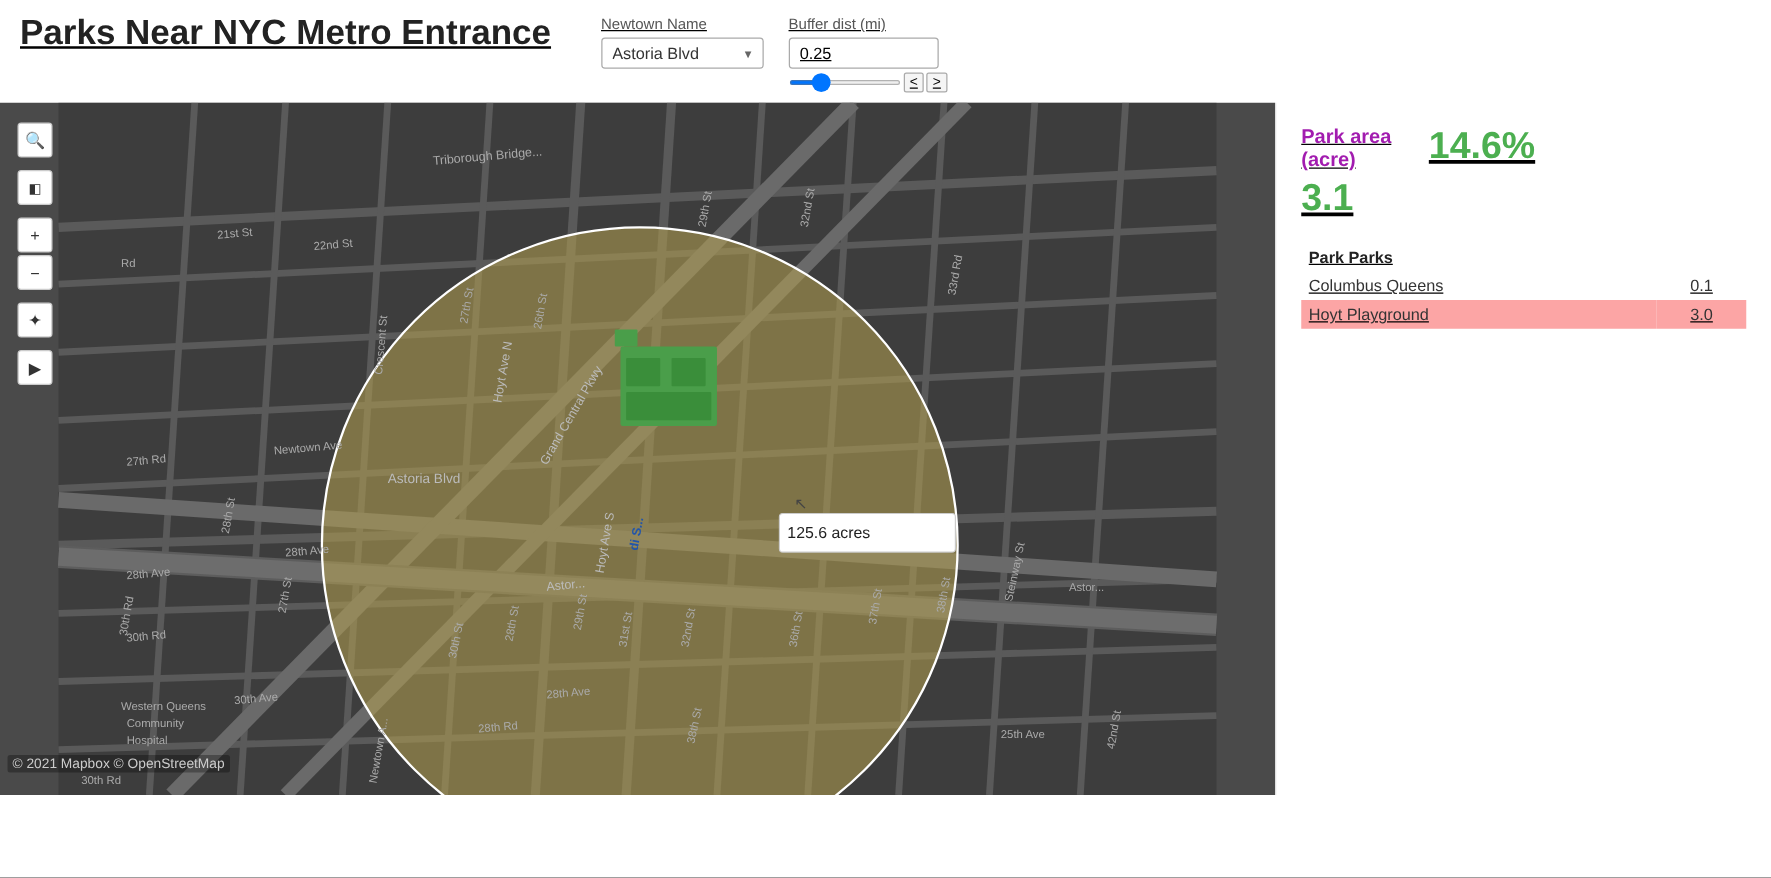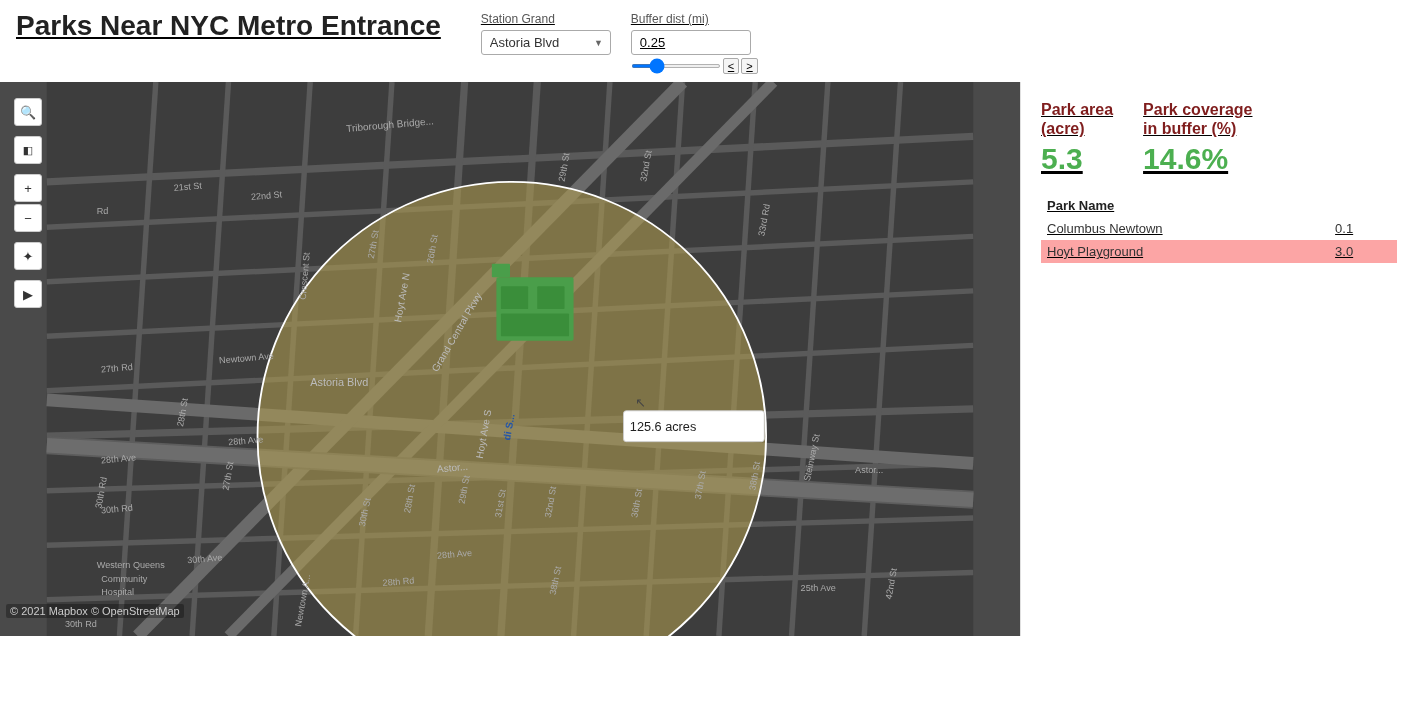--- a/index.html
+++ b/index.html
@@ -199,21 +199,21 @@
 
     .stat-block {
       display: flex;
       flex-direction: column;
       gap: 4px;
     }
 
     .stat-label {
       font-size: 16px;
       font-weight: bold;
-      color: #7f1d1d;
+      color: #a21caf;
       line-height: 1.2;
     }
 
     .stat-value {
       font-size: 30px;
       font-weight: bold;
       color: #4caf50;
     }
 
     .park-table {
@@ -233,21 +233,21 @@
     .park-table td {
       padding: 4px 6px;
       color: #333;
     }
 
     .park-table tr:nth-child(even) td {
       background: #f5f5f5;
     }
 
     .park-table td:last-child {
-      text-align: left;
+      text-align: center;
     }
 
     .park-name-header {
       font-size: 14px;
       font-weight: bold;
       color: #222;
       padding: 4px 6px;
     }
 
     
@@ -258,21 +258,21 @@
   </style>
 </head>
 <body>
 
 <div class="app-container">
 
   <div class="header">
     <h1 class="app-title">Parks Near NYC Metro Entrance</h1>
     <div class="controls">
       <div class="control-group">
-        <span class="control-label">Station Grand</span>
+        <span class="control-label">Newtown Name</span>
         <div class="select-wrapper">
           <select class="station-select">
             <option>Astoria Blvd</option>
             <option>Times Sq-42 St</option>
             <option>Grand Central</option>
             <option>Union Sq</option>
           </select>
         </div>
       </div>
       <div class="control-group">
@@ -415,38 +415,37 @@
       </div>
 
       
       <div class="map-attribution">© 2021 Mapbox © OpenStreetMap</div>
     </div>
 
     <div class="sidebar">
       <div class="stats-row">
         <div class="stat-block">
           <div class="stat-label">Park area<br>(acre)</div>
-          <div class="stat-value">5.3</div>
+          <div class="stat-value">3.1</div>
         </div>
         <div class="stat-block">
-          <div class="stat-label">Park coverage<br>in buffer (%)</div>
           <div class="stat-value">14.6%</div>
         </div>
       </div>
 
       <table class="park-table">
         <thead>
           <tr>
-            <th class="park-name-header">Park Name</th>
+            <th class="park-name-header">Park Parks</th>
             <th></th>
           </tr>
         </thead>
         <tbody id="park-table-body">
         <tr>
-    <td>Columbus Newtown</td>
+    <td>Columbus Queens</td>
     <td>0.1</td>
   </tr>
             <tr class="highlighted">
     <td>Hoyt Playground</td>
     <td>3.0</td>
   </tr>
           </tbody>
       </table>
     </div>
   </div>

